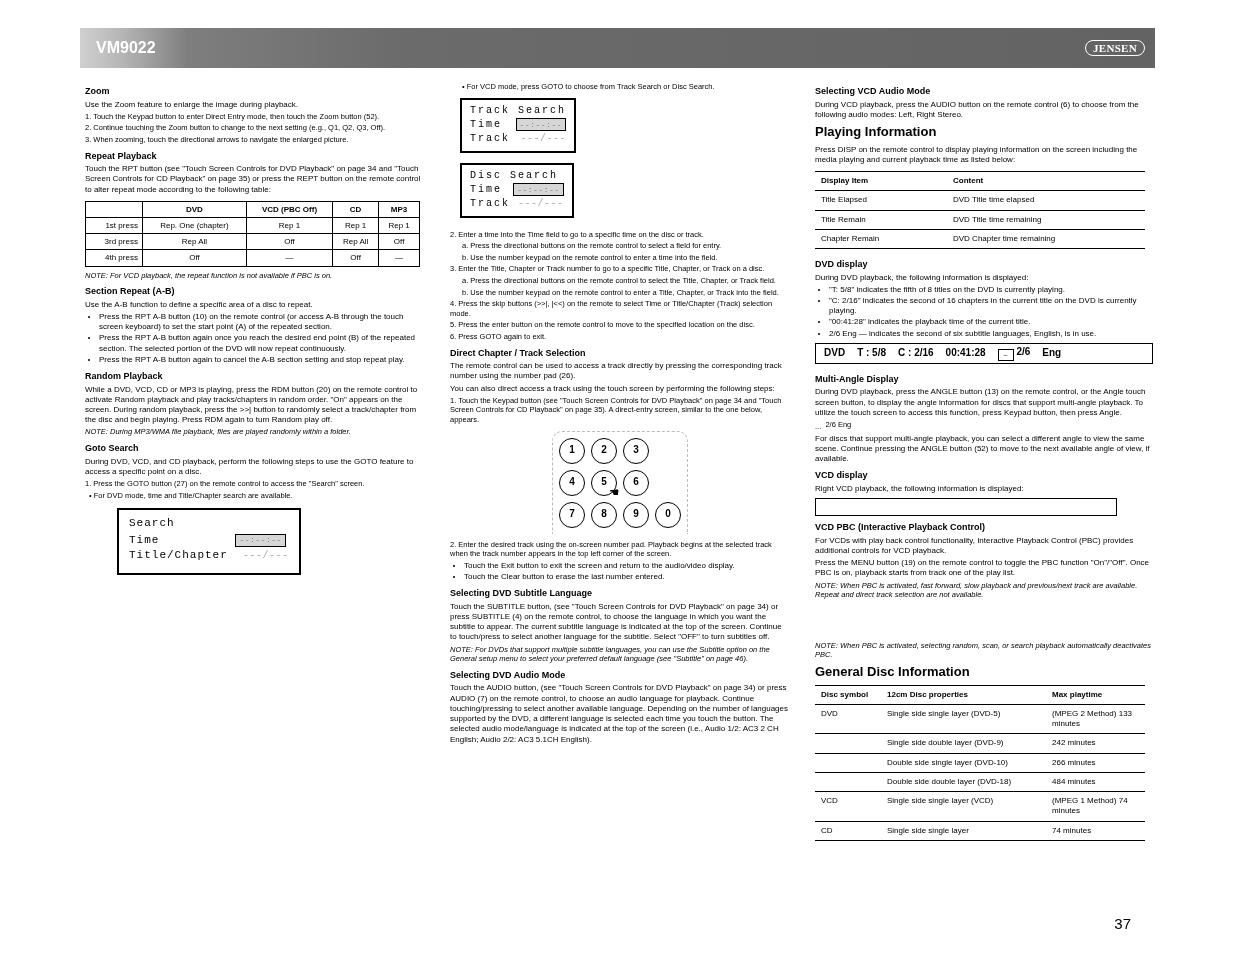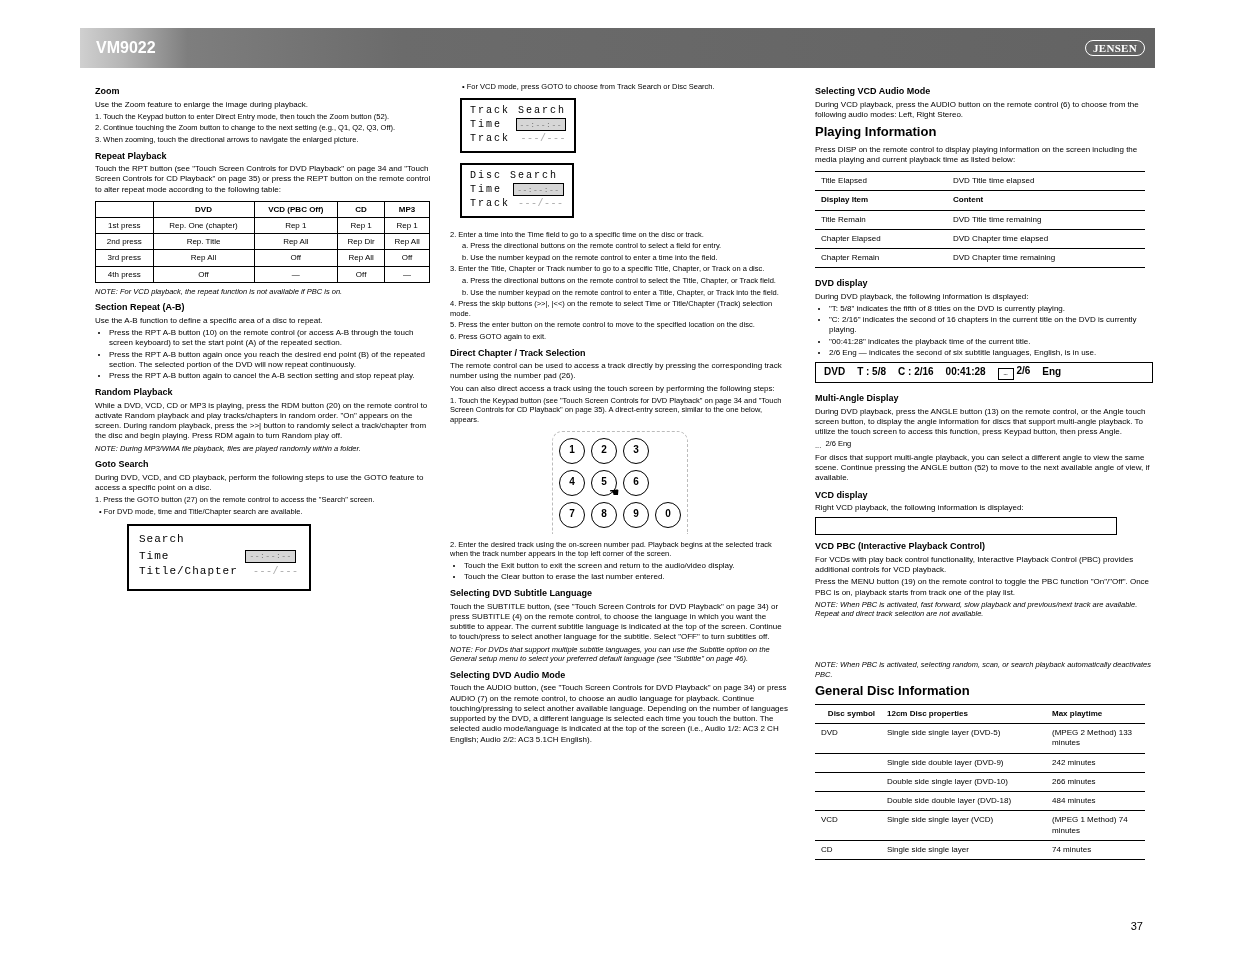--- a/index.html
+++ b/index.html
@@ -45,21 +45,21 @@
     font-weight: bold;
     letter-spacing: 0.3px;
   }
   
   .col {
     position: absolute;
     top: 80px;
     font-size: 8px;
     line-height: 1.28;
   }
-  .col1 { left: 95px;  width: 340px; }
+  .col1 { left: 85px;  width: 340px; }
   .col2 { left: 450px; width: 340px; }
   .col3 { left: 815px; width: 340px; }
   .h-section {
     font-size: 13px;
     font-weight: bold;
     margin: 4px 0 4px 0;
   }
   .h-sub {
     font-size: 9px;
     font-weight: bold;
@@ -84,21 +84,21 @@
     border: 1px solid #000;
     padding: 3px 4px;
     text-align: center;
     vertical-align: middle;
     line-height: 1.15;
   }
   table.modes th {
     font-weight: bold;
     background: #fff;
   }
-  table.modes td.first { text-align: center; }
+  table.modes td.first { text-align: right; }
   
   .osd-box {
     border: 2px solid #000;
     padding: 6px 10px 10px 10px;
     font-family: "Courier New", monospace;
     font-size: 11px;
     letter-spacing: 1px;
     line-height: 1.35;
     display: inline-block;
   }
@@ -197,23 +197,23 @@
   }
   
   .strip-thin {
     border: 1px solid #000;
     width: 300px;
     height: 16px;
   }
   
   .pagenum {
     position: absolute;
-    right: 92px;
+    right: 104px;
     bottom: 22px;
-    font-size: 11px;
+    font-size: 15px;
   }
 </style>
 </head>
 <body>
 
 <div class="page">
 
   <div class="banner">
     <span class="model">VM9022</span>
     <span class="logo">JENSEN</span>
@@ -238,27 +238,20 @@
         <th>VCD (PBC Off)</th>
         <th>CD</th>
         <th>MP3</th>
       </tr>
       <tr>
         <td class="first">1st press</td>
         <td>Rep. One (chapter)</td>
         <td>Rep 1</td>
         <td>Rep 1</td>
         <td>Rep 1</td>
-      </tr>
-      <tr>
-        <td class="first">2nd press</td>
-        <td>Rep. Title</td>
-        <td>Rep All</td>
-        <td>Rep Dir</td>
-        <td>Rep All</td>
       </tr>
       <tr>
         <td class="first">3rd press</td>
         <td>Rep All</td>
         <td>Off</td>
         <td>Rep All</td>
         <td>Off</td>
       </tr>
       <tr>
         <td class="first">4th press</td>
@@ -393,34 +386,30 @@
 
     <div class="h-sub">Selecting VCD Audio Mode</div>
     <div class="para">During VCD playback, press the AUDIO button on the remote control (6) to choose from the following audio modes: Left, Right Stereo.</div>
 
     <div class="h-section">Playing Information</div>
     <div class="para">Press DISP on the remote control to display playing information on the screen including the media playing and current playback time as listed below:</div>
 
     <table class="display-items" style="margin-top:6px;">
       <tbody>
           <tr>
+        <th style="width:40%;">Display Item</th>
+        <th>Content</th>
+      </tr>
+      <tr>
             <td>Title Elapsed</td>
             <td>DVD Title time elapsed</td>
           </tr>
       <tr>
-        <th style="width:40%;">Display Item</th>
-        <th>Content</th>
-      </tr>
-      <tr>
             <td>Title Remain</td>
             <td>DVD Title time remaining</td>
-          </tr>
-      <tr>
-            <td>Chapter Elapsed</td>
-            <td>DVD Chapter time elapsed</td>
           </tr>
       <tr>
             <td>Chapter Remain</td>
             <td>DVD Chapter time remaining</td>
           </tr>
     </tbody>
       </table>
 
     <div class="h-sub" style="margin-top:10px;">DVD display</div>
     <div class="para">During DVD playback, the following information is displayed:</div>
@@ -458,21 +447,21 @@
     <div class="h-sub">VCD PBC (Interactive Playback Control)</div>
     <div class="para">For VCDs with play back control functionality, Interactive Playback Control (PBC) provides additional controls for VCD playback.</div>
     <div class="para">Press the MENU button (19) on the remote control to toggle the PBC function "On"/"Off". Once PBC is on, playback starts from track one of the play list.</div>
     <div class="para small" style="font-style:italic;">NOTE: When PBC is activated, fast forward, slow playback and previous/next track are available. Repeat and direct track selection are not available.</div>
     <div class="para small" style="font-style:italic;margin-top:41px;">NOTE: When PBC is activated, selecting random, scan, or search playback automatically deactivates PBC.</div>
 
     <div class="h-section" style="">General Disc Information</div>
     <table class="display-items">
       <tbody>
           <tr>
-        <th style="width:20%;text-align:right;">Disc symbol</th>
+        <th style="width:20%;">Disc symbol</th>
         <th style="width:50%;">12cm Disc properties</th>
         <th>Max playtime</th>
       </tr>
       <tr>
             <td>DVD</td>
             <td>Single side single layer (DVD-5)</td>
             <td>(MPEG 2 Method) 133 minutes</td>
           </tr>
       <tr>
             <td></td>

